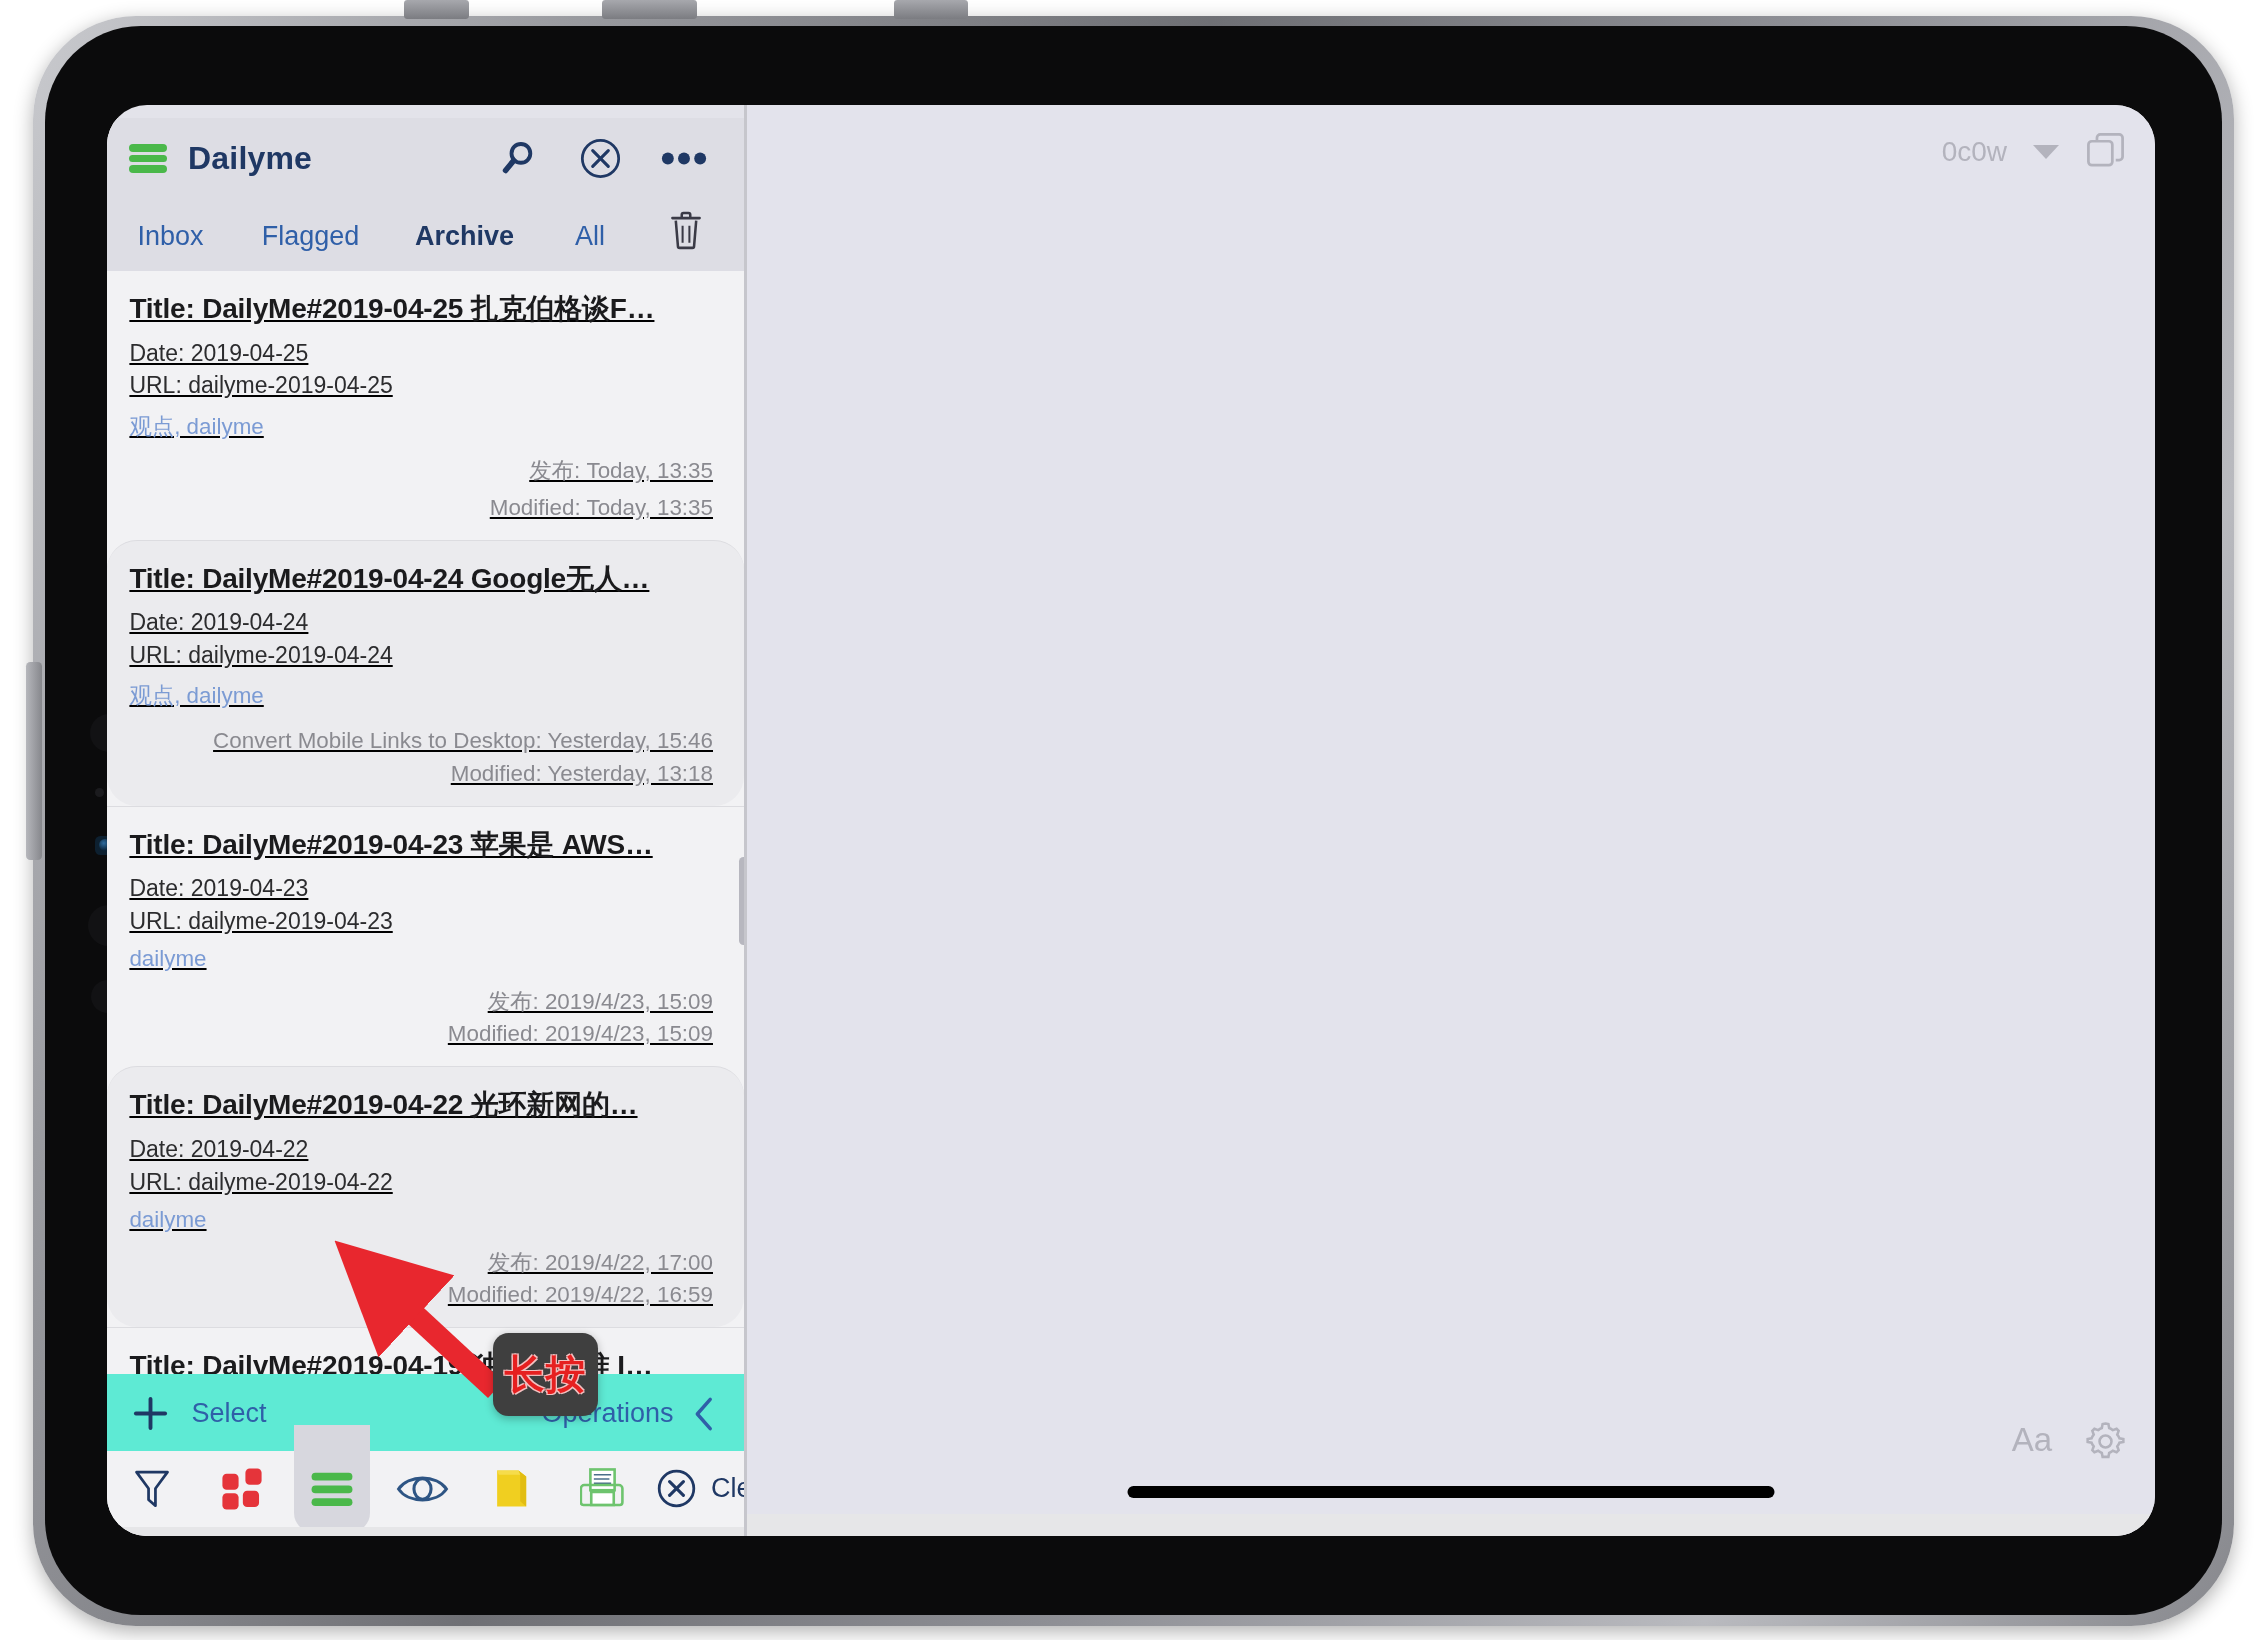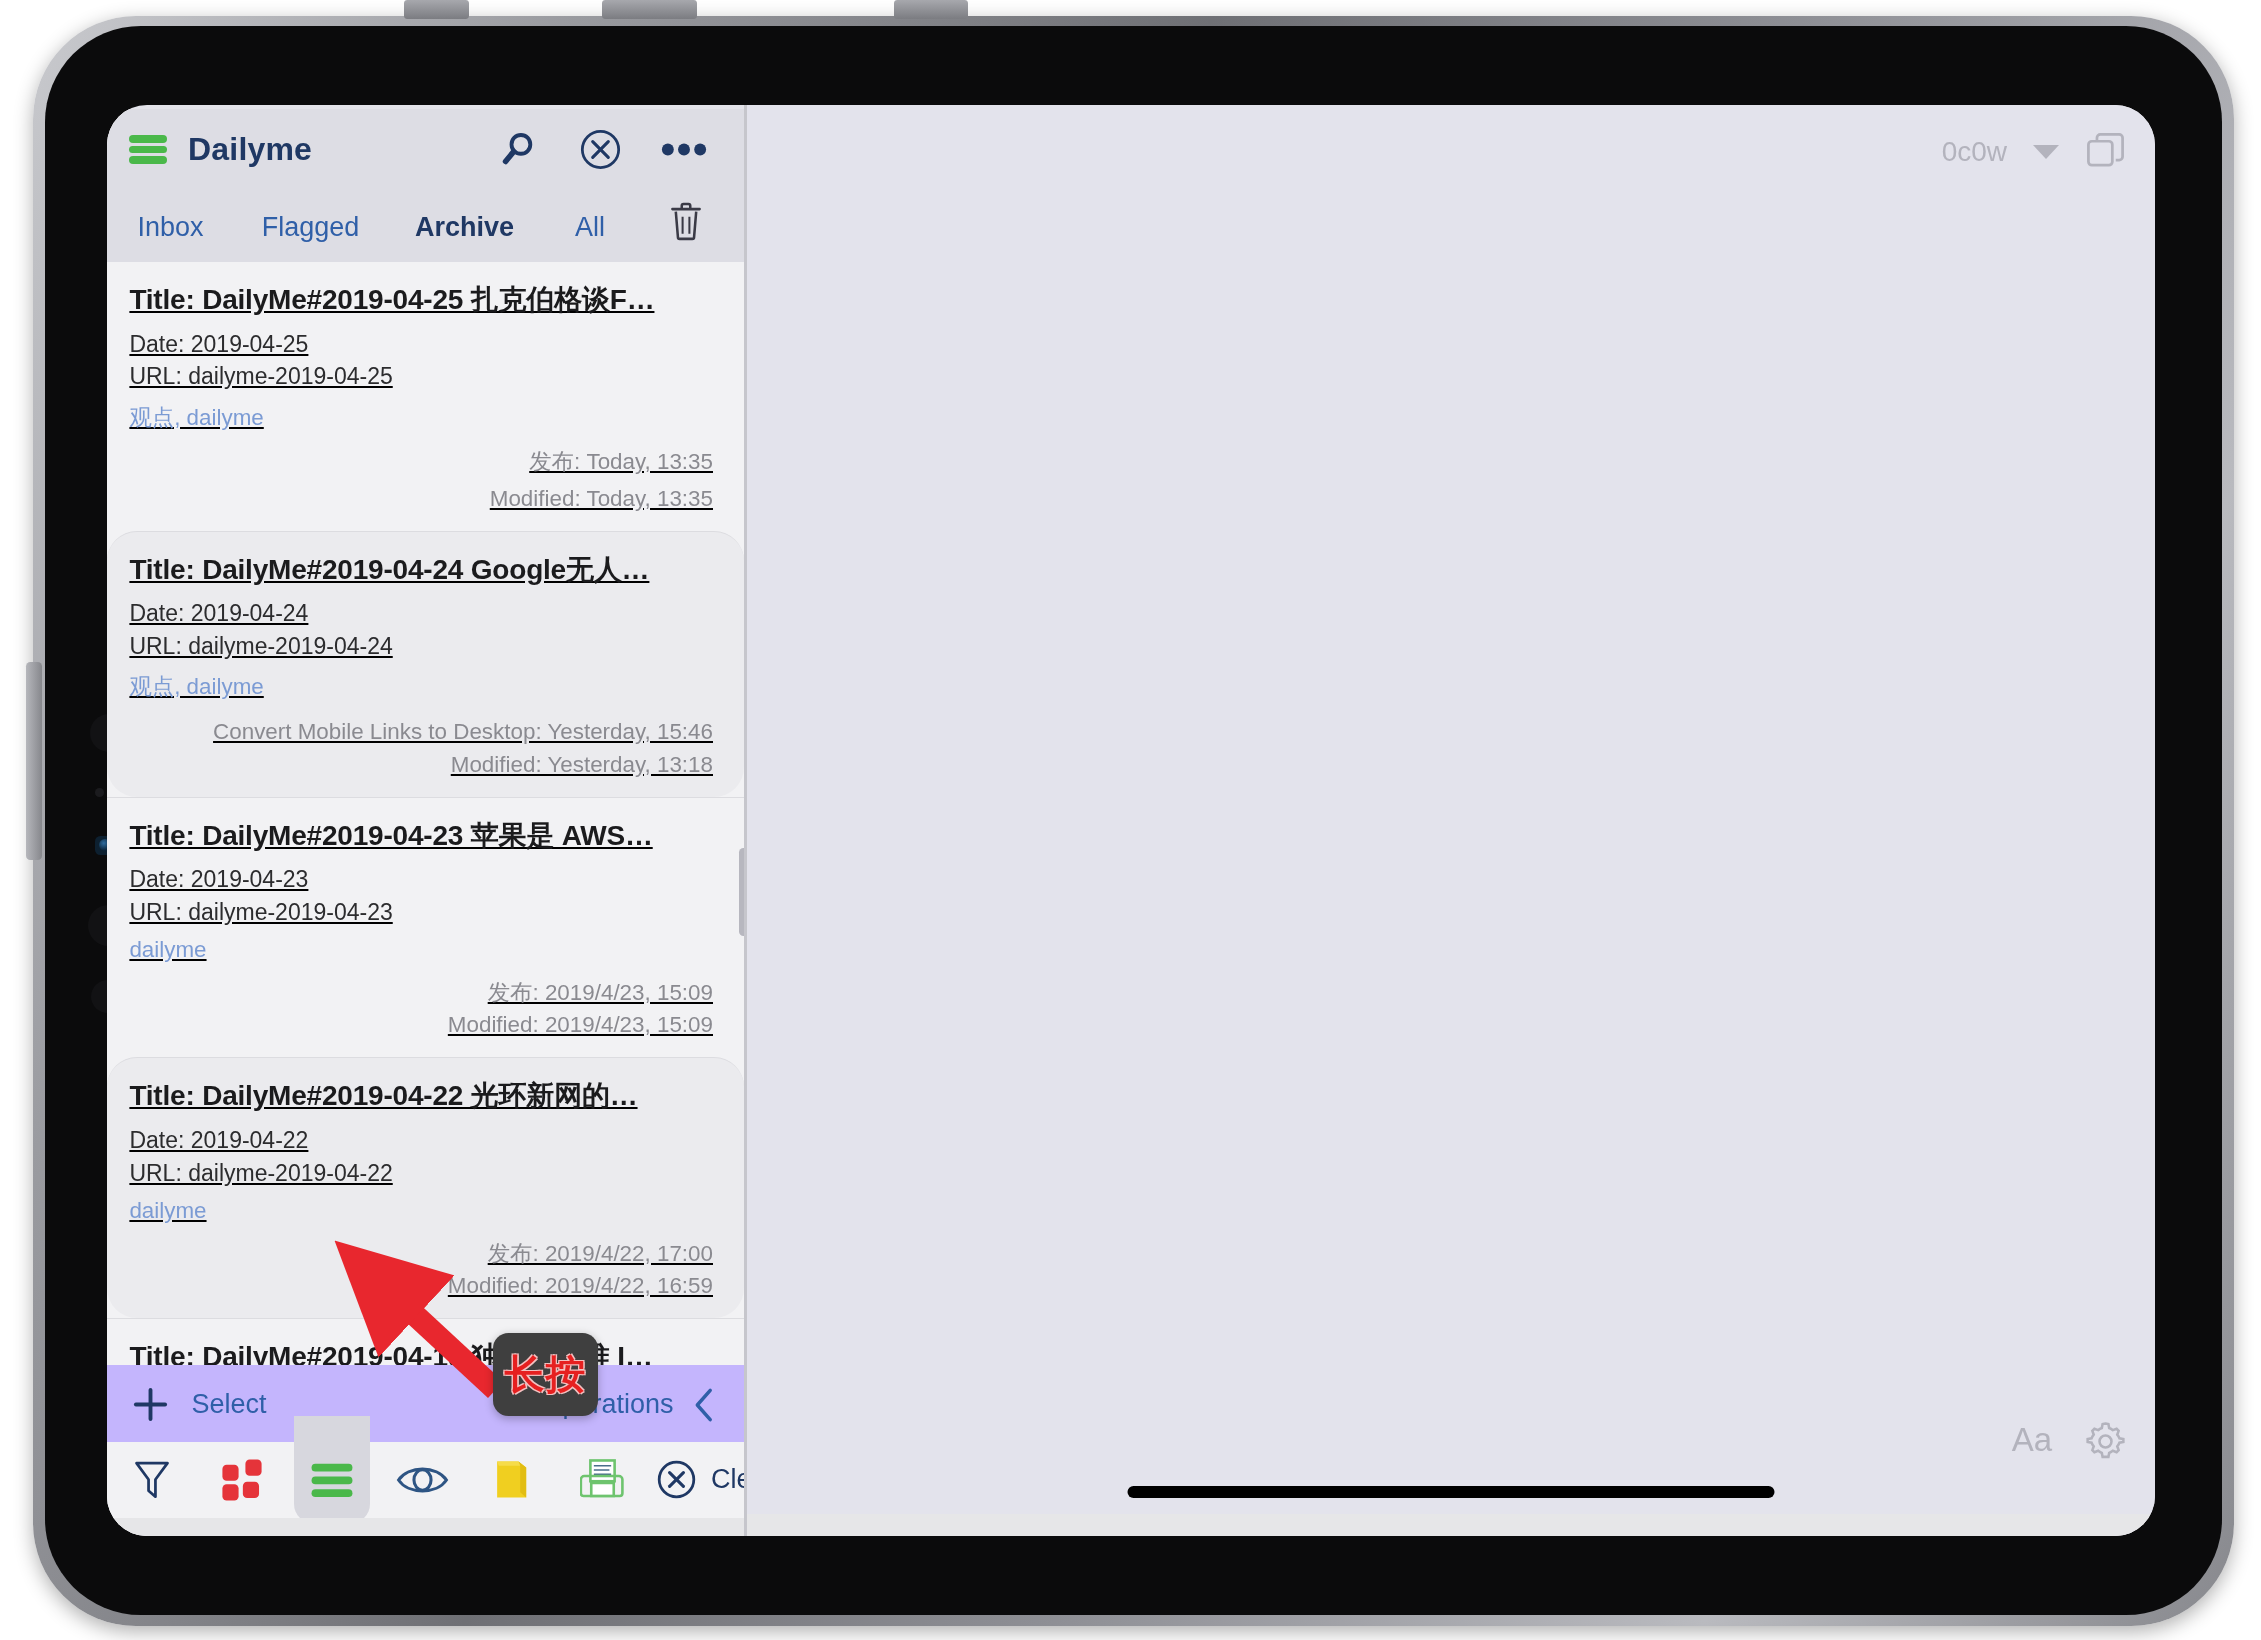--- a/index.html
+++ b/index.html
@@ -35,21 +35,21 @@
   .top-btn{position:absolute;top:0px;height:19px;border-radius:3.4px;
     background:linear-gradient(180deg,#a7a8ad,#7b7c81);}
   .top-btn.b1{left:404px;width:65px;}
   .top-btn.b2{left:602px;width:95px;}
   .top-btn.b3{left:894px;width:74px;}
   
   .side-btn{position:absolute;left:26px;top:662px;width:15.5px;height:198px;border-radius:4.3px;
     background:linear-gradient(90deg,#b6b7bc,#86878c);}
 
   
-  .pane-left{position:absolute;left:0;top:4px;width:637px;height:100%;background:#f2f2f4;}
+  .pane-left{position:absolute;left:0;top:13px;width:637px;height:100%;background:#f2f2f4;}
   .pane-divider{position:absolute;left:637px;top:0;width:2.6px;height:100%;background:#c6c6cc;}
   .pane-right{position:absolute;left:640px;top:0;right:0;height:100%;background:#e3e3ec;}
 
   
   .app-header{position:relative;height:81px;background:#dddde4;display:flex;align-items:center;padding:0 0 0 22.4px;box-sizing:border-box;}
   .burger{width:38px;height:29px;display:flex;flex-direction:column;justify-content:space-between;flex:0 0 auto;}
   .burger i{display:block;height:7.7px;border-radius:4.3px;background:#4ab84a;}
   .app-title{font-size:32px;font-weight:600;color:#1f3864;margin-left:20.6px;letter-spacing:0.2px;}
   .hdr-actions{margin-left:auto;display:flex;align-items:center;gap:0px;padding-right:19px;}
   .hdr-btn{width:83px;height:60px;display:flex;align-items:center;justify-content:center;}
@@ -73,21 +73,21 @@
   .row + .row{border-top:1.7px solid #dcdce0;}
   .row.alt{background:#ebebee;border-radius:30px;}
   .row-title{font-size:28px;font-weight:700;color:#1b1b1d;white-space:nowrap;overflow:hidden;margin-bottom:8.6px;letter-spacing:-0.2px;}
   .row-line{font-size:23px;color:#2c2c2e;line-height:1.42;}
   .row-tags{font-size:22.4px;color:#7b9bd4;margin-top:8.6px;}
   .row-meta{font-size:22.4px;color:#8a8a90;text-align:right;line-height:1.45;margin-top:13.8px;}
 
   .scrollthumb{position:absolute;right:-4.3px;top:0;width:9.5px;border-radius:5.2px;background:#b7b7bf;}
 
   
-  .selectbar{position:absolute;left:0;right:0;bottom:96px;height:79px;background:#c4b5fd;
+  .selectbar{position:absolute;left:0;right:0;bottom:96px;height:79px;background:#5eead4;
     display:flex;align-items:center;padding:0 29px 0 22.4px;box-sizing:border-box;}
   .plus{font-size:45px;color:#1f3864;line-height:0;font-weight:300;margin-right:19px;}
   .sel-label{font-size:27px;color:#2f5fa8;}
   .ops{margin-left:auto;display:flex;align-items:center;gap:19px;}
   .ops-label{font-size:27px;color:#2f5fa8;}
 
   
   .icontoolbar{position:absolute;left:0;right:0;bottom:22.4px;height:76px;background:#f2f2f4;
     display:flex;align-items:center;}
   .tool{width:90px;height:76px;display:flex;align-items:center;justify-content:center;position:relative;flex:0 0 auto;}

